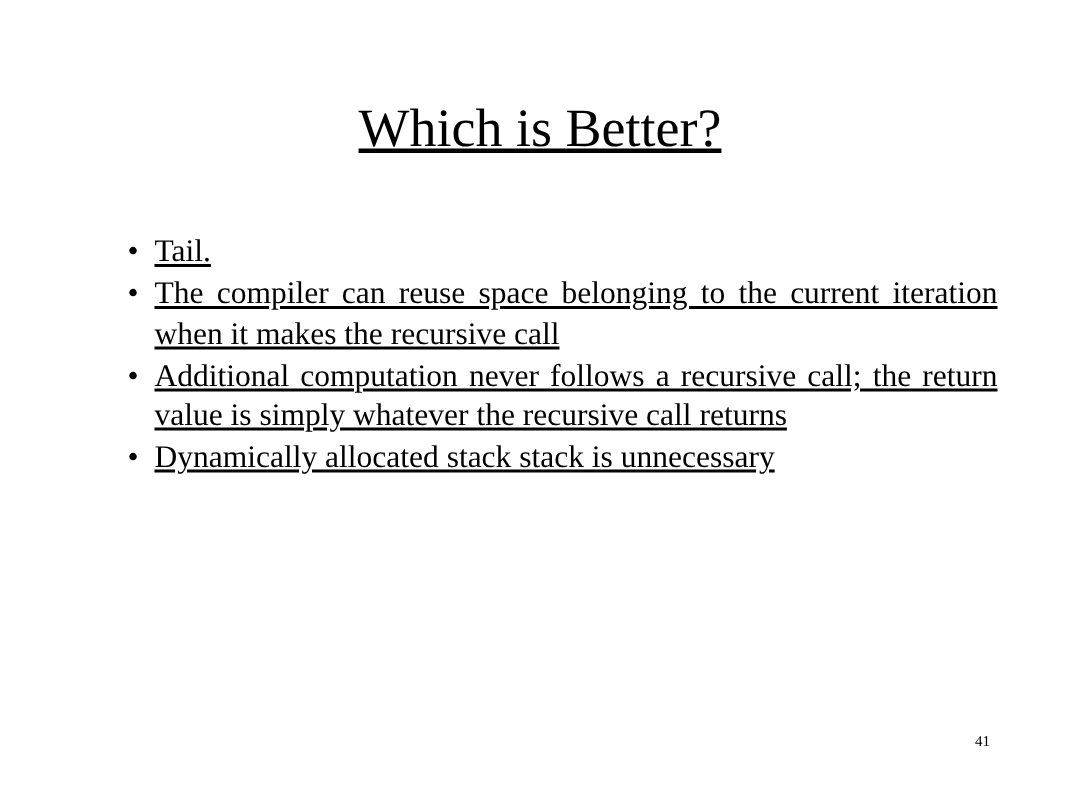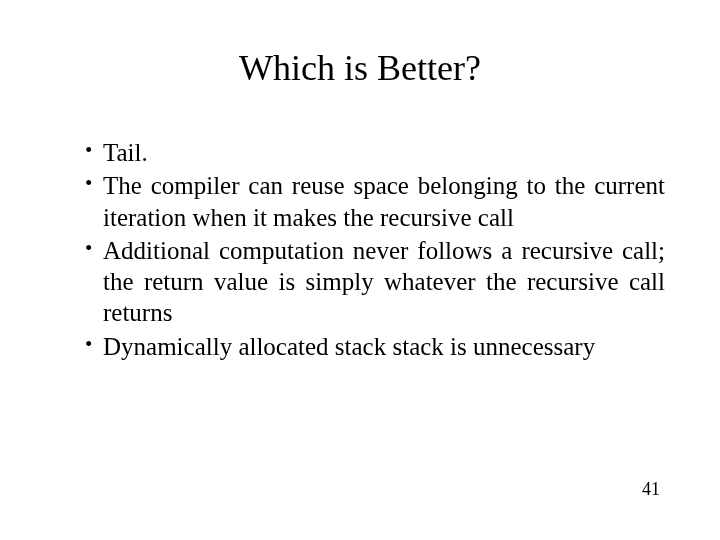--- a/index.html
+++ b/index.html
@@ -12,53 +12,54 @@
       height: 540px;
       background: #ffffff;
       font-family: "Times New Roman", Times, serif;
       color: #000000;
       position: relative;
       overflow: hidden;
     }
     .slide {
       width: 100%;
       height: 100%;
-      padding: 47px 55px 40px 55px;
+      padding: 64px 55px 40px 55px;
       position: relative;
+      text-decoration: underline;
     }
     .title {
       font-size: 36px;
       font-weight: normal;
       text-align: center;
       margin-bottom: 48px;
     }
     .bullets {
       list-style: none;
       padding-left: 30px;
     }
     .bullets li {
       position: relative;
-      font-size: 25px;
+      font-size: 21px;
       line-height: 1.25;
       text-align: justify;
       margin-bottom: 2px;
       padding-left: 18px;
     }
     .bullets li::before {
       content: "•";
       position: absolute;
       left: 0;
       top: 0;
       font-size: 21px;
     }
     .page-number {
       position: absolute;
       bottom: 40px;
       right: 60px;
-      font-size: 18px;
+      font-size: 10px;
     }
   </style>
 </head>
 <body>
 
 <div class="slide">
   <h1 class="title">Which is Better?</h1>
   <ul class="bullets">
     <li>Tail.</li>
     <li>The compiler can reuse space belonging to the current iteration when it makes the recursive call</li>

